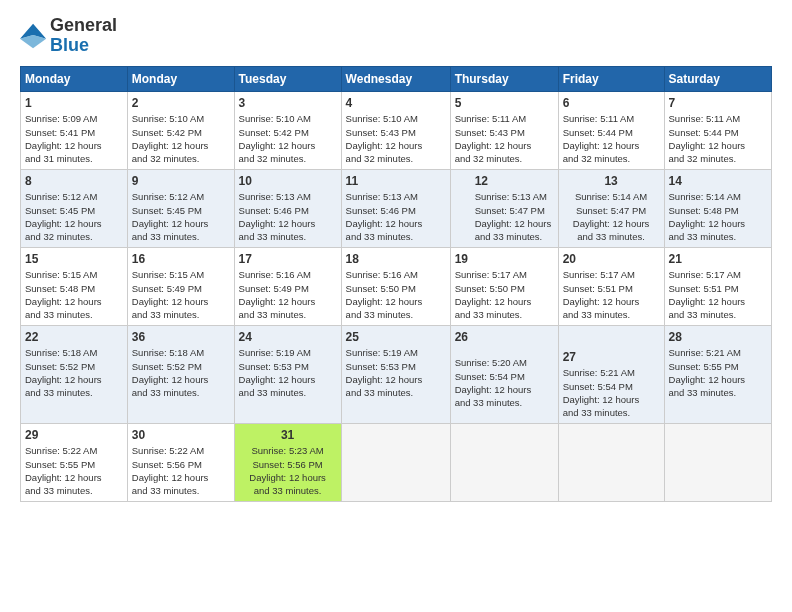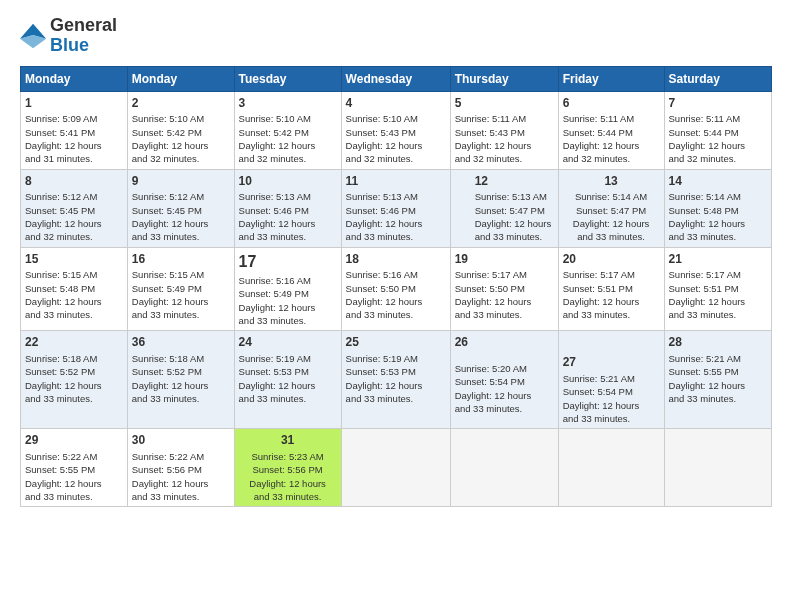--- a/index.html
+++ b/index.html
@@ -122,21 +122,21 @@
           <td style="height: 78px; background: rgb(234, 240, 247);"><span style="font-size:12px;font-weight:bold;display:block;margin-bottom:1px;">9</span><span>Sunrise: 5:12 AM</span><br><span>Sunset: 5:45 PM</span><br><span>Daylight: 12 hours</span><br><span>and 33 minutes.</span></td>
           <td style="height: 78px; background: rgb(234, 240, 247);"><span style="font-size:12px;font-weight:bold;display:block;margin-bottom:1px;">10</span><span>Sunrise: 5:13 AM</span><br><span>Sunset: 5:46 PM</span><br><span>Daylight: 12 hours</span><br><span>and 33 minutes.</span></td>
           <td style="height: 78px; background: rgb(234, 240, 247);"><span style="font-size:12px;font-weight:bold;display:block;margin-bottom:1px;">11</span><span>Sunrise: 5:13 AM</span><br><span>Sunset: 5:46 PM</span><br><span>Daylight: 12 hours</span><br><span>and 33 minutes.</span></td>
           <td style="height: 78px; background: rgb(234, 240, 247); padding-left: 24px;"><span style="font-size:12px;font-weight:bold;display:block;margin-bottom:1px;">12</span><span>Sunrise: 5:13 AM</span><br><span>Sunset: 5:47 PM</span><br><span>Daylight: 12 hours</span><br><span>and 33 minutes.</span></td>
           <td style="height: 78px; background: rgb(234, 240, 247); text-align: center;"><span style="font-size:12px;font-weight:bold;display:block;margin-bottom:1px;">13</span><span>Sunrise: 5:14 AM</span><br><span>Sunset: 5:47 PM</span><br><span>Daylight: 12 hours</span><br><span>and 33 minutes.</span></td>
           <td style="height: 78px; background: rgb(234, 240, 247);"><span style="font-size:12px;font-weight:bold;display:block;margin-bottom:1px;">14</span><span>Sunrise: 5:14 AM</span><br><span>Sunset: 5:48 PM</span><br><span>Daylight: 12 hours</span><br><span>and 33 minutes.</span></td>
         </tr>
         <tr>
           <td style="height: 78px; background: rgb(255, 255, 255);"><span style="font-size:12px;font-weight:bold;display:block;margin-bottom:1px;">15</span><span>Sunrise: 5:15 AM</span><br><span>Sunset: 5:48 PM</span><br><span>Daylight: 12 hours</span><br><span>and 33 minutes.</span></td>
           <td style="height: 78px; background: rgb(255, 255, 255);"><span style="font-size:12px;font-weight:bold;display:block;margin-bottom:1px;">16</span><span>Sunrise: 5:15 AM</span><br><span>Sunset: 5:49 PM</span><br><span>Daylight: 12 hours</span><br><span>and 33 minutes.</span></td>
-          <td style="height: 78px; background: rgb(255, 255, 255);"><span style="font-size:16px;font-weight:bold;display:block;margin-bottom:1px;">17</span><span>Sunrise: 5:16 AM</span><br><span>Sunset: 5:49 PM</span><br><span>Daylight: 12 hours</span><br><span>and 33 minutes.</span></td>
+          <td style="height: 78px; background: rgb(255, 255, 255);"><span style="font-size:12px;font-weight:bold;display:block;margin-bottom:1px;">17</span><span>Sunrise: 5:16 AM</span><br><span>Sunset: 5:49 PM</span><br><span>Daylight: 12 hours</span><br><span>and 33 minutes.</span></td>
           <td style="height: 78px; background: rgb(255, 255, 255);"><span style="font-size:12px;font-weight:bold;display:block;margin-bottom:1px;">18</span><span>Sunrise: 5:16 AM</span><br><span>Sunset: 5:50 PM</span><br><span>Daylight: 12 hours</span><br><span>and 33 minutes.</span></td>
           <td style="height: 78px; background: rgb(255, 255, 255);"><span style="font-size:12px;font-weight:bold;display:block;margin-bottom:1px;">19</span><span>Sunrise: 5:17 AM</span><br><span>Sunset: 5:50 PM</span><br><span>Daylight: 12 hours</span><br><span>and 33 minutes.</span></td>
           <td style="height: 78px; background: rgb(255, 255, 255);"><span style="font-size:12px;font-weight:bold;display:block;margin-bottom:1px;">20</span><span>Sunrise: 5:17 AM</span><br><span>Sunset: 5:51 PM</span><br><span>Daylight: 12 hours</span><br><span>and 33 minutes.</span></td>
           <td style="height: 78px; background: rgb(255, 255, 255);"><span style="font-size:12px;font-weight:bold;display:block;margin-bottom:1px;">21</span><span>Sunrise: 5:17 AM</span><br><span>Sunset: 5:51 PM</span><br><span>Daylight: 12 hours</span><br><span>and 33 minutes.</span></td>
         </tr>
         <tr>
           <td style="height: 78px; background: rgb(234, 240, 247);"><span style="font-size:12px;font-weight:bold;display:block;margin-bottom:1px;">22</span><span>Sunrise: 5:18 AM</span><br><span>Sunset: 5:52 PM</span><br><span>Daylight: 12 hours</span><br><span>and 33 minutes.</span></td>
           <td style="height: 78px; background: rgb(234, 240, 247);"><span style="font-size:12px;font-weight:bold;display:block;margin-bottom:1px;">36</span><span>Sunrise: 5:18 AM</span><br><span>Sunset: 5:52 PM</span><br><span>Daylight: 12 hours</span><br><span>and 33 minutes.</span></td>
           <td style="height: 78px; background: rgb(234, 240, 247);"><span style="font-size:12px;font-weight:bold;display:block;margin-bottom:1px;">24</span><span>Sunrise: 5:19 AM</span><br><span>Sunset: 5:53 PM</span><br><span>Daylight: 12 hours</span><br><span>and 33 minutes.</span></td>
           <td style="height: 78px; background: rgb(234, 240, 247);"><span style="font-size:12px;font-weight:bold;display:block;margin-bottom:1px;">25</span><span>Sunrise: 5:19 AM</span><br><span>Sunset: 5:53 PM</span><br><span>Daylight: 12 hours</span><br><span>and 33 minutes.</span></td>

